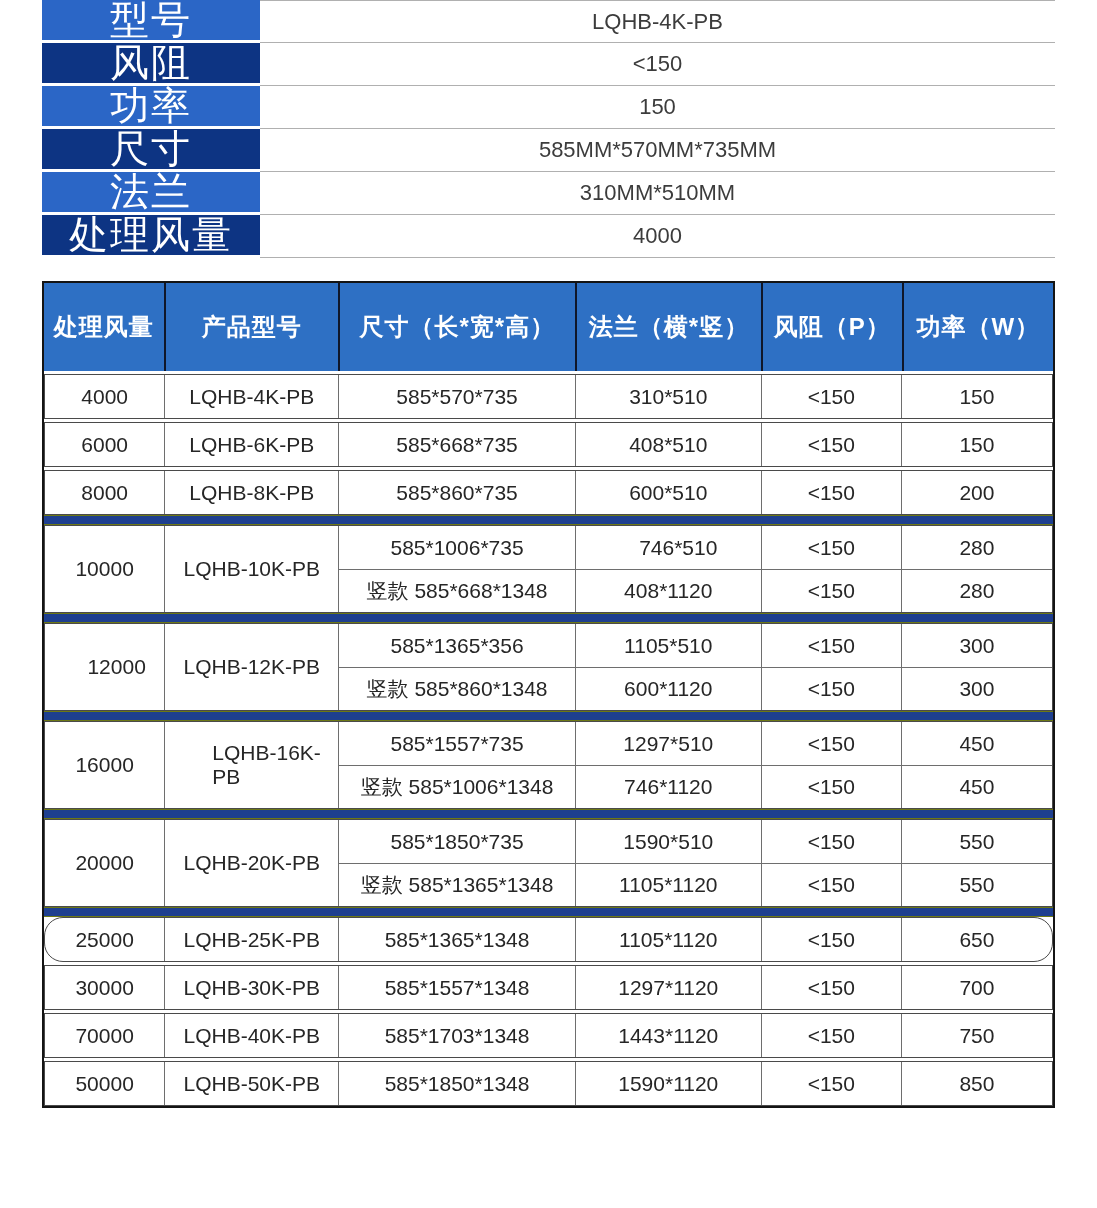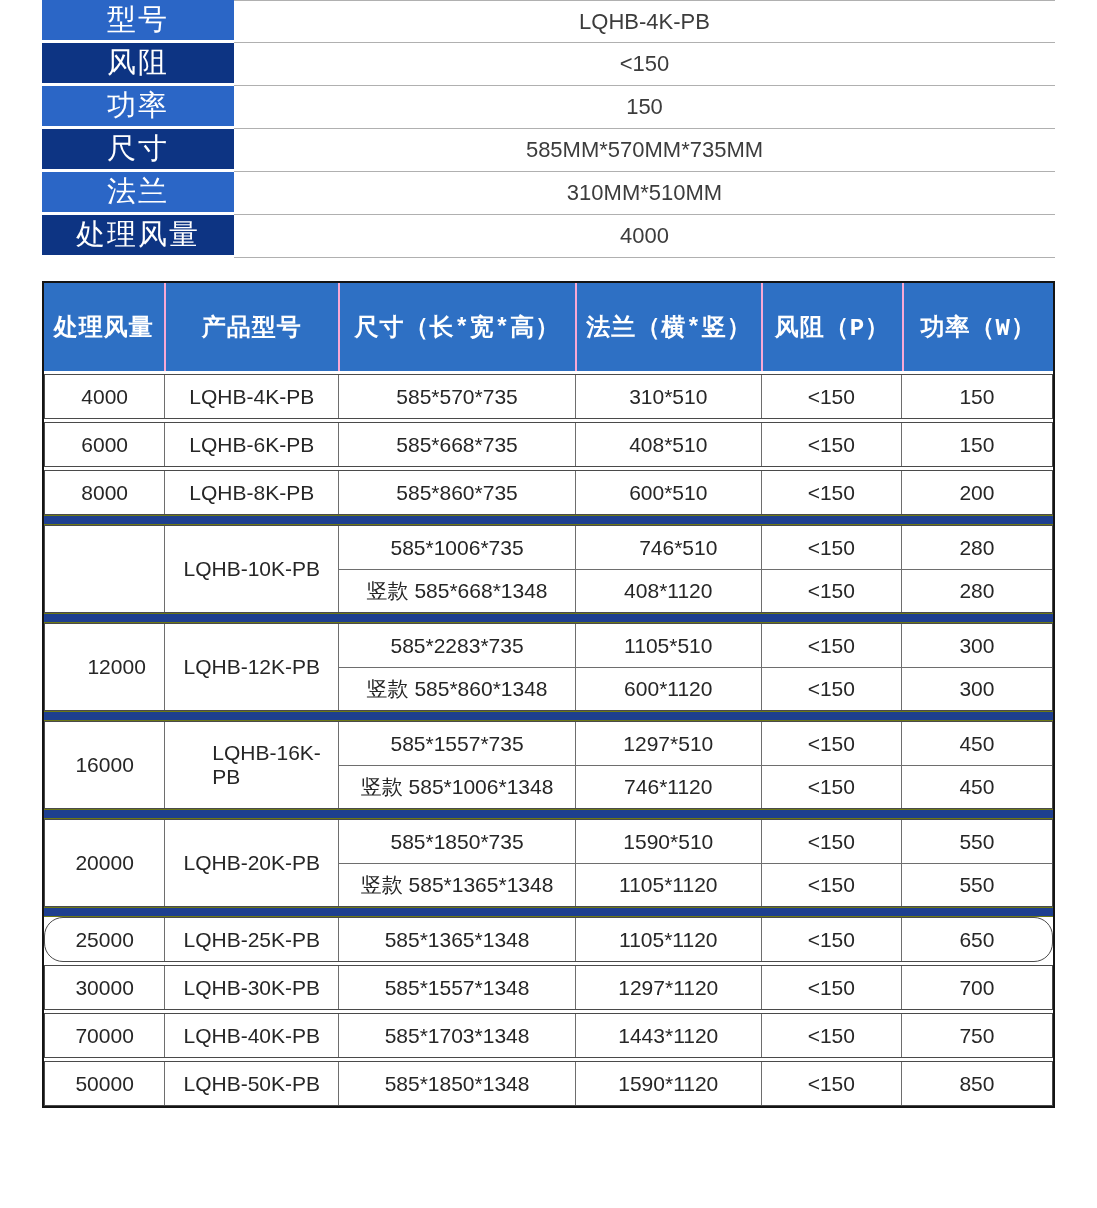--- a/index.html
+++ b/index.html
@@ -10,42 +10,42 @@
   }
   .page{padding:0 42px;}
   .title{
     text-align:center;font-size:84px;font-weight:900;color:#1b3a9d;
     padding:6px 0 14px;letter-spacing:1px;line-height:1.15;
   }
   
   .spec-table{display:flex;flex-direction:column;}
   .spec-row{display:flex;height:43px;}
   .spec-label{
-    width:192px;height:40px;flex:none;
+    width:218px;height:40px;flex:none;
     display:flex;align-items:center;justify-content:center;
-    color:#ffffff;font-size:29px;letter-spacing:2px;text-align:center;
+    color:#ffffff;font-size:39px;letter-spacing:2px;text-align:center;
   }
   .spec-label.light{background:#2b66c6;}
   .spec-label.dark{background:#0d3483;}
   .spec-value{
     flex:1;display:flex;align-items:center;justify-content:center;
     font-size:22px;color:#3c3c3c;border-bottom:1px solid #b0b0b0;
   }
   .spec-row:first-child .spec-value{border-top:1px solid #b0b0b0;}
   
   .params{border:2px solid #141414;margin-top:23px;background:#ffffff;}
   .params-header{
     display:grid;grid-template-columns:120fr 175fr 238fr 187fr 141fr 152fr;
     background:#2e70c4;height:88px;
   }
   .hcell{
     display:flex;align-items:center;justify-content:center;
     color:#ffffff;font-weight:bold;font-size:24px;letter-spacing:1px;
   }
-  .hcell:not(:first-child){border-left:2px solid #f9a8d4;font-family:Liberation Mono, monospace;}
+  .hcell:not(:first-child){border-left:2px solid #0f172a;}
   .group{
     display:grid;grid-template-columns:120fr 175fr 238fr 187fr 141fr 152fr;
     border:1px solid #4a4a4a;margin-top:3px;
   }
   .sep + .group{margin-top:0;}
   .cell{
     display:flex;align-items:center;justify-content:center;
     font-size:21px;color:#262626;border-left:1px solid #6e6e6e;
   }
   .cell.c1{border-left:none;}
@@ -116,35 +116,36 @@
         <div class="group" style="grid-template-rows: repeat(1, 43px);">
           <div class="cell c1" style="grid-area: 1 / 1 / span 1;">8000</div>
           <div class="cell" style="grid-area: 1 / 2 / span 1;">LQHB-8K-PB</div>
           <div class="cell" style="grid-area: 1 / 3;">585*860*735</div>
           <div class="cell" style="grid-area: 1 / 4;">600*510</div>
           <div class="cell" style="grid-area: 1 / 5;">&lt;150</div>
           <div class="cell" style="grid-area: 1 / 6;">200</div>
         </div>
         <div class="sep"></div>
         <div class="group" style="grid-template-rows: repeat(2, 43px);">
+          <div class="cell c1" style="grid-area: 1 / 1 / span 2;">10000</div>
           <div class="cell" style="grid-area: 1 / 2 / span 2;">LQHB-10K-PB</div>
           <div class="cell" style="grid-area: 1 / 3;">585*1006*735</div>
           <div class="cell" style="grid-area: 1 / 4; padding-left: 20px;">746*510</div>
           <div class="cell" style="grid-area: 1 / 5;">&lt;150</div>
           <div class="cell" style="grid-area: 1 / 6;">280</div>
           <div class="cell vt" style="grid-area: 2 / 3;">竖款 585*668*1348</div>
           <div class="cell vt" style="grid-area: 2 / 4;">408*1120</div>
           <div class="cell vt" style="grid-area: 2 / 5;">&lt;150</div>
           <div class="cell vt" style="grid-area: 2 / 6;">280</div>
         </div>
         <div class="sep"></div>
         <div class="group" style="grid-template-rows: repeat(2, 43px);">
           <div class="cell c1" style="grid-area: 1 / 1 / span 2; margin-left: 24px;">12000</div>
           <div class="cell" style="grid-area: 1 / 2 / span 2;">LQHB-12K-PB</div>
-          <div class="cell" style="grid-area: 1 / 3;">585*2283*735</div>
+          <div class="cell" style="grid-area: 1 / 3;">585*1365*356</div>
           <div class="cell" style="grid-area: 1 / 4;">1105*510</div>
           <div class="cell" style="grid-area: 1 / 5;">&lt;150</div>
           <div class="cell" style="grid-area: 1 / 6;">300</div>
           <div class="cell vt" style="grid-area: 2 / 3;">竖款 585*860*1348</div>
           <div class="cell vt" style="grid-area: 2 / 4;">600*1120</div>
           <div class="cell vt" style="grid-area: 2 / 5;">&lt;150</div>
           <div class="cell vt" style="grid-area: 2 / 6;">300</div>
         </div>
         <div class="sep"></div>
         <div class="group" style="grid-template-rows: repeat(2, 43px);">

